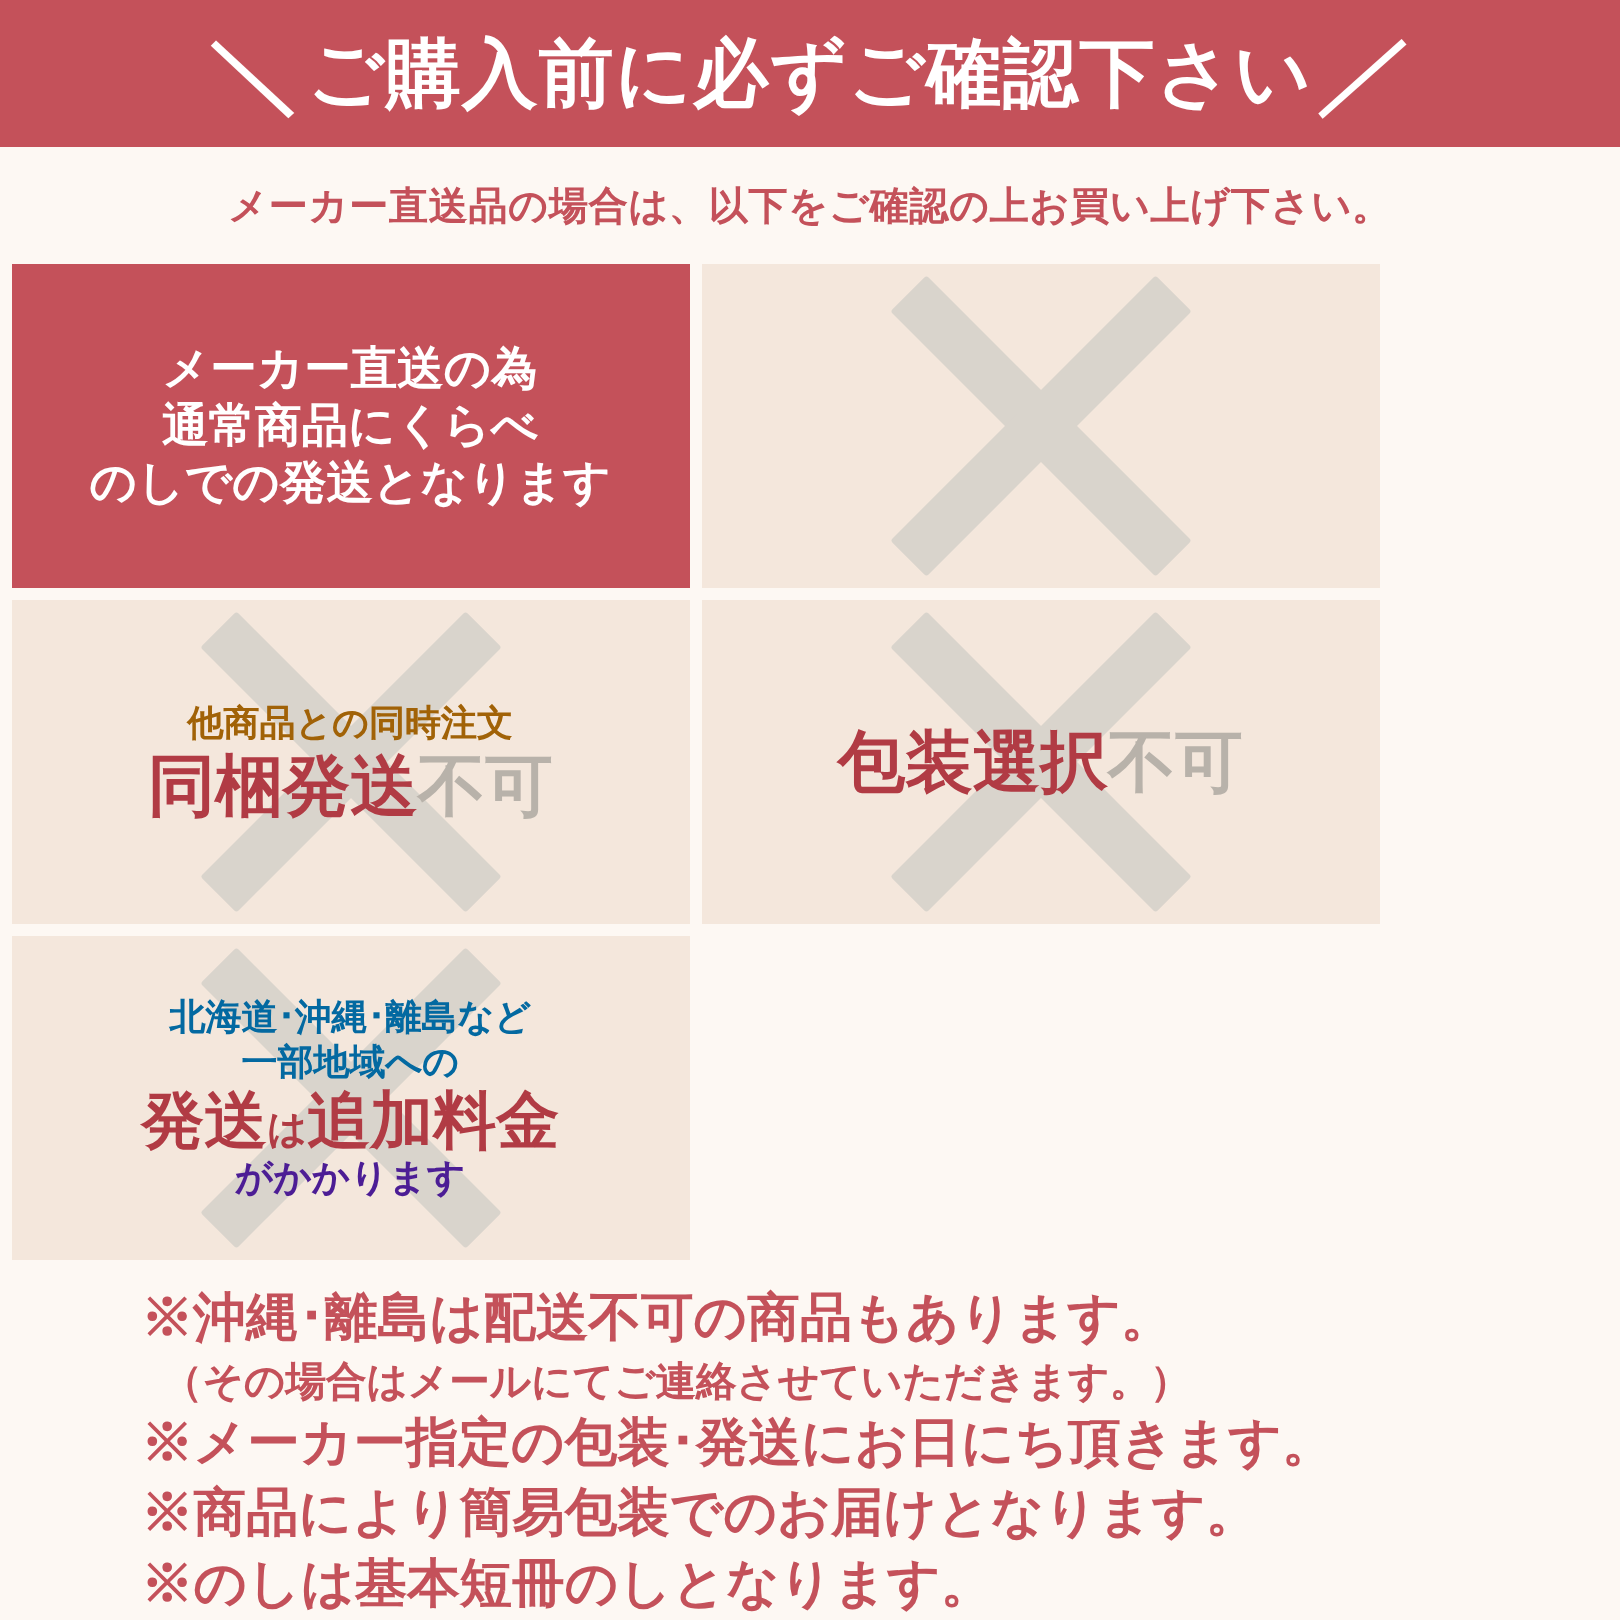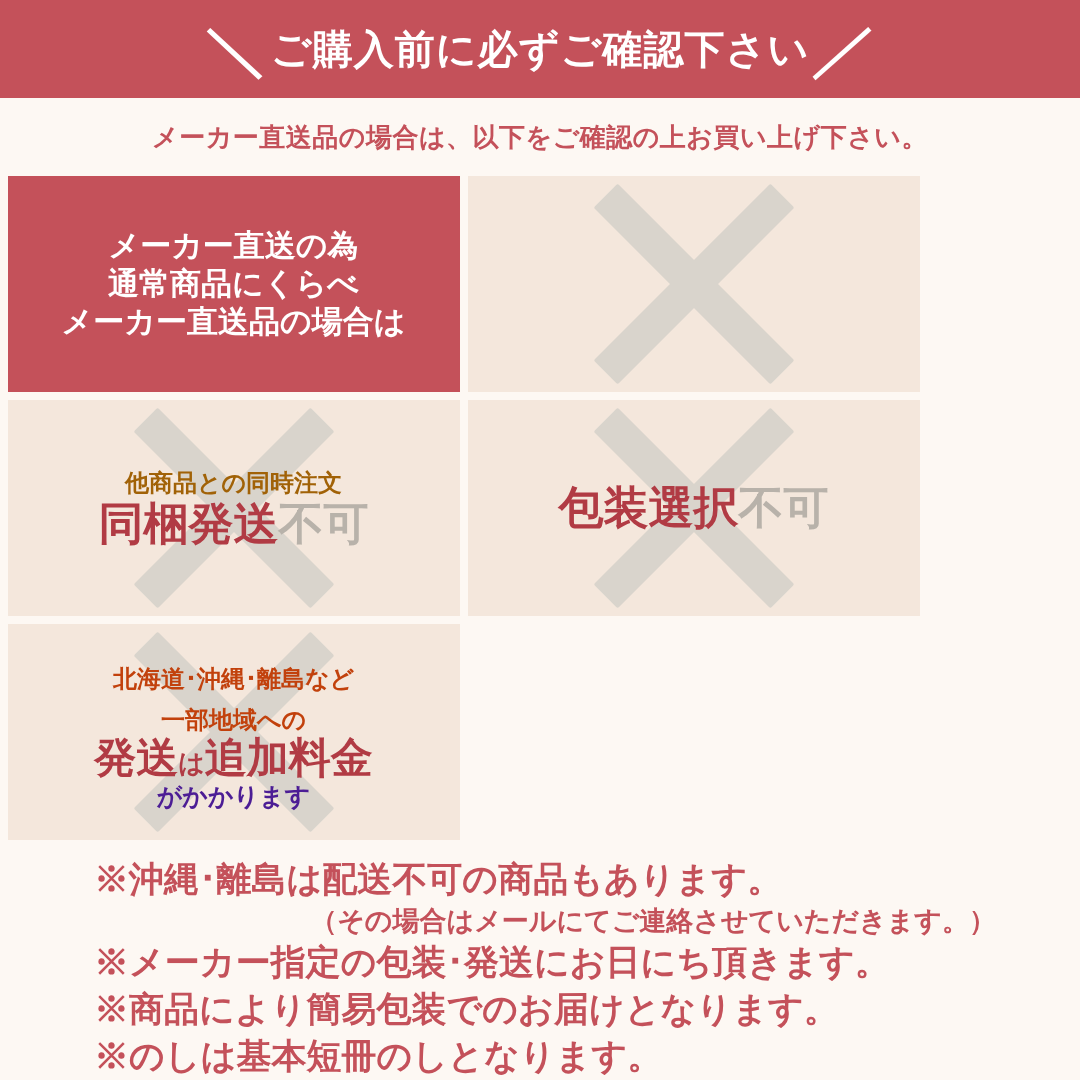--- a/index.html
+++ b/index.html
@@ -33,21 +33,21 @@
   }
   .banner-inner {
     position: relative;
     display: flex;
     align-items: center;
     justify-content: center;
     width: 100%;
   }
   .banner-title {
     color: #ffffff;
-    font-size: 40px;
+    font-size: 50px;
     font-weight: bold;
     letter-spacing: 1px;
     line-height: 1;
     white-space: nowrap;
   }
   .slash {
     color: #ffffff;
     font-size: 58px;
     font-weight: bold;
     line-height: 1;
@@ -153,46 +153,44 @@
     font-size: 26px;
     font-weight: bold;
   }
   .tiny-line {
     color: #4c1d95;
     font-size: 25px;
     font-weight: bold;
     display: block;
   }
   .small-line2 {
-    color: #c2410c;
+    color: #0369a1;
     font-size: 24px;
     font-weight: bold;
     display: block;
     line-height: 1.25;
-    margin-top: 11px;
   }
 
   
   .notes {
     margin: 16px auto 0 auto;
     width: 912px;
     padding-left: 10px;
     box-sizing: border-box;
   }
   .note {
     color: #c4515a;
     font-size: 35px;
     font-weight: bold;
     line-height: 1.34;
     white-space: nowrap;
   }
   .note.indent {
     font-size: 27px;
     padding-left: 14px;
-    text-align: right;
   }
 </style>
 </head>
 <body>
 
 <div class="page">
 
   <div class="banner">
     <div class="banner-inner">
       <span class="slash left">＼</span>
@@ -202,21 +200,21 @@
   </div>
 
   <div class="subtitle">メーカー直送品の場合は、以下をご確認の上お買い上げ下さい。</div>
 
   <div class="grid">
 
     <div class="cell filled">
       <div class="cell-text white-text">
         <span>メーカー直送の為</span><br>
         <span>通常商品にくらべ</span><br>
-        <span>メーカー直送品の場合は</span>
+        <span>のしでの発送となります</span>
       </div>
     </div>
 
     <div class="cell">
       <div class="xmark">
           <span class="a"></span>
           <span class="b"></span>
         </div>
     </div>
 

